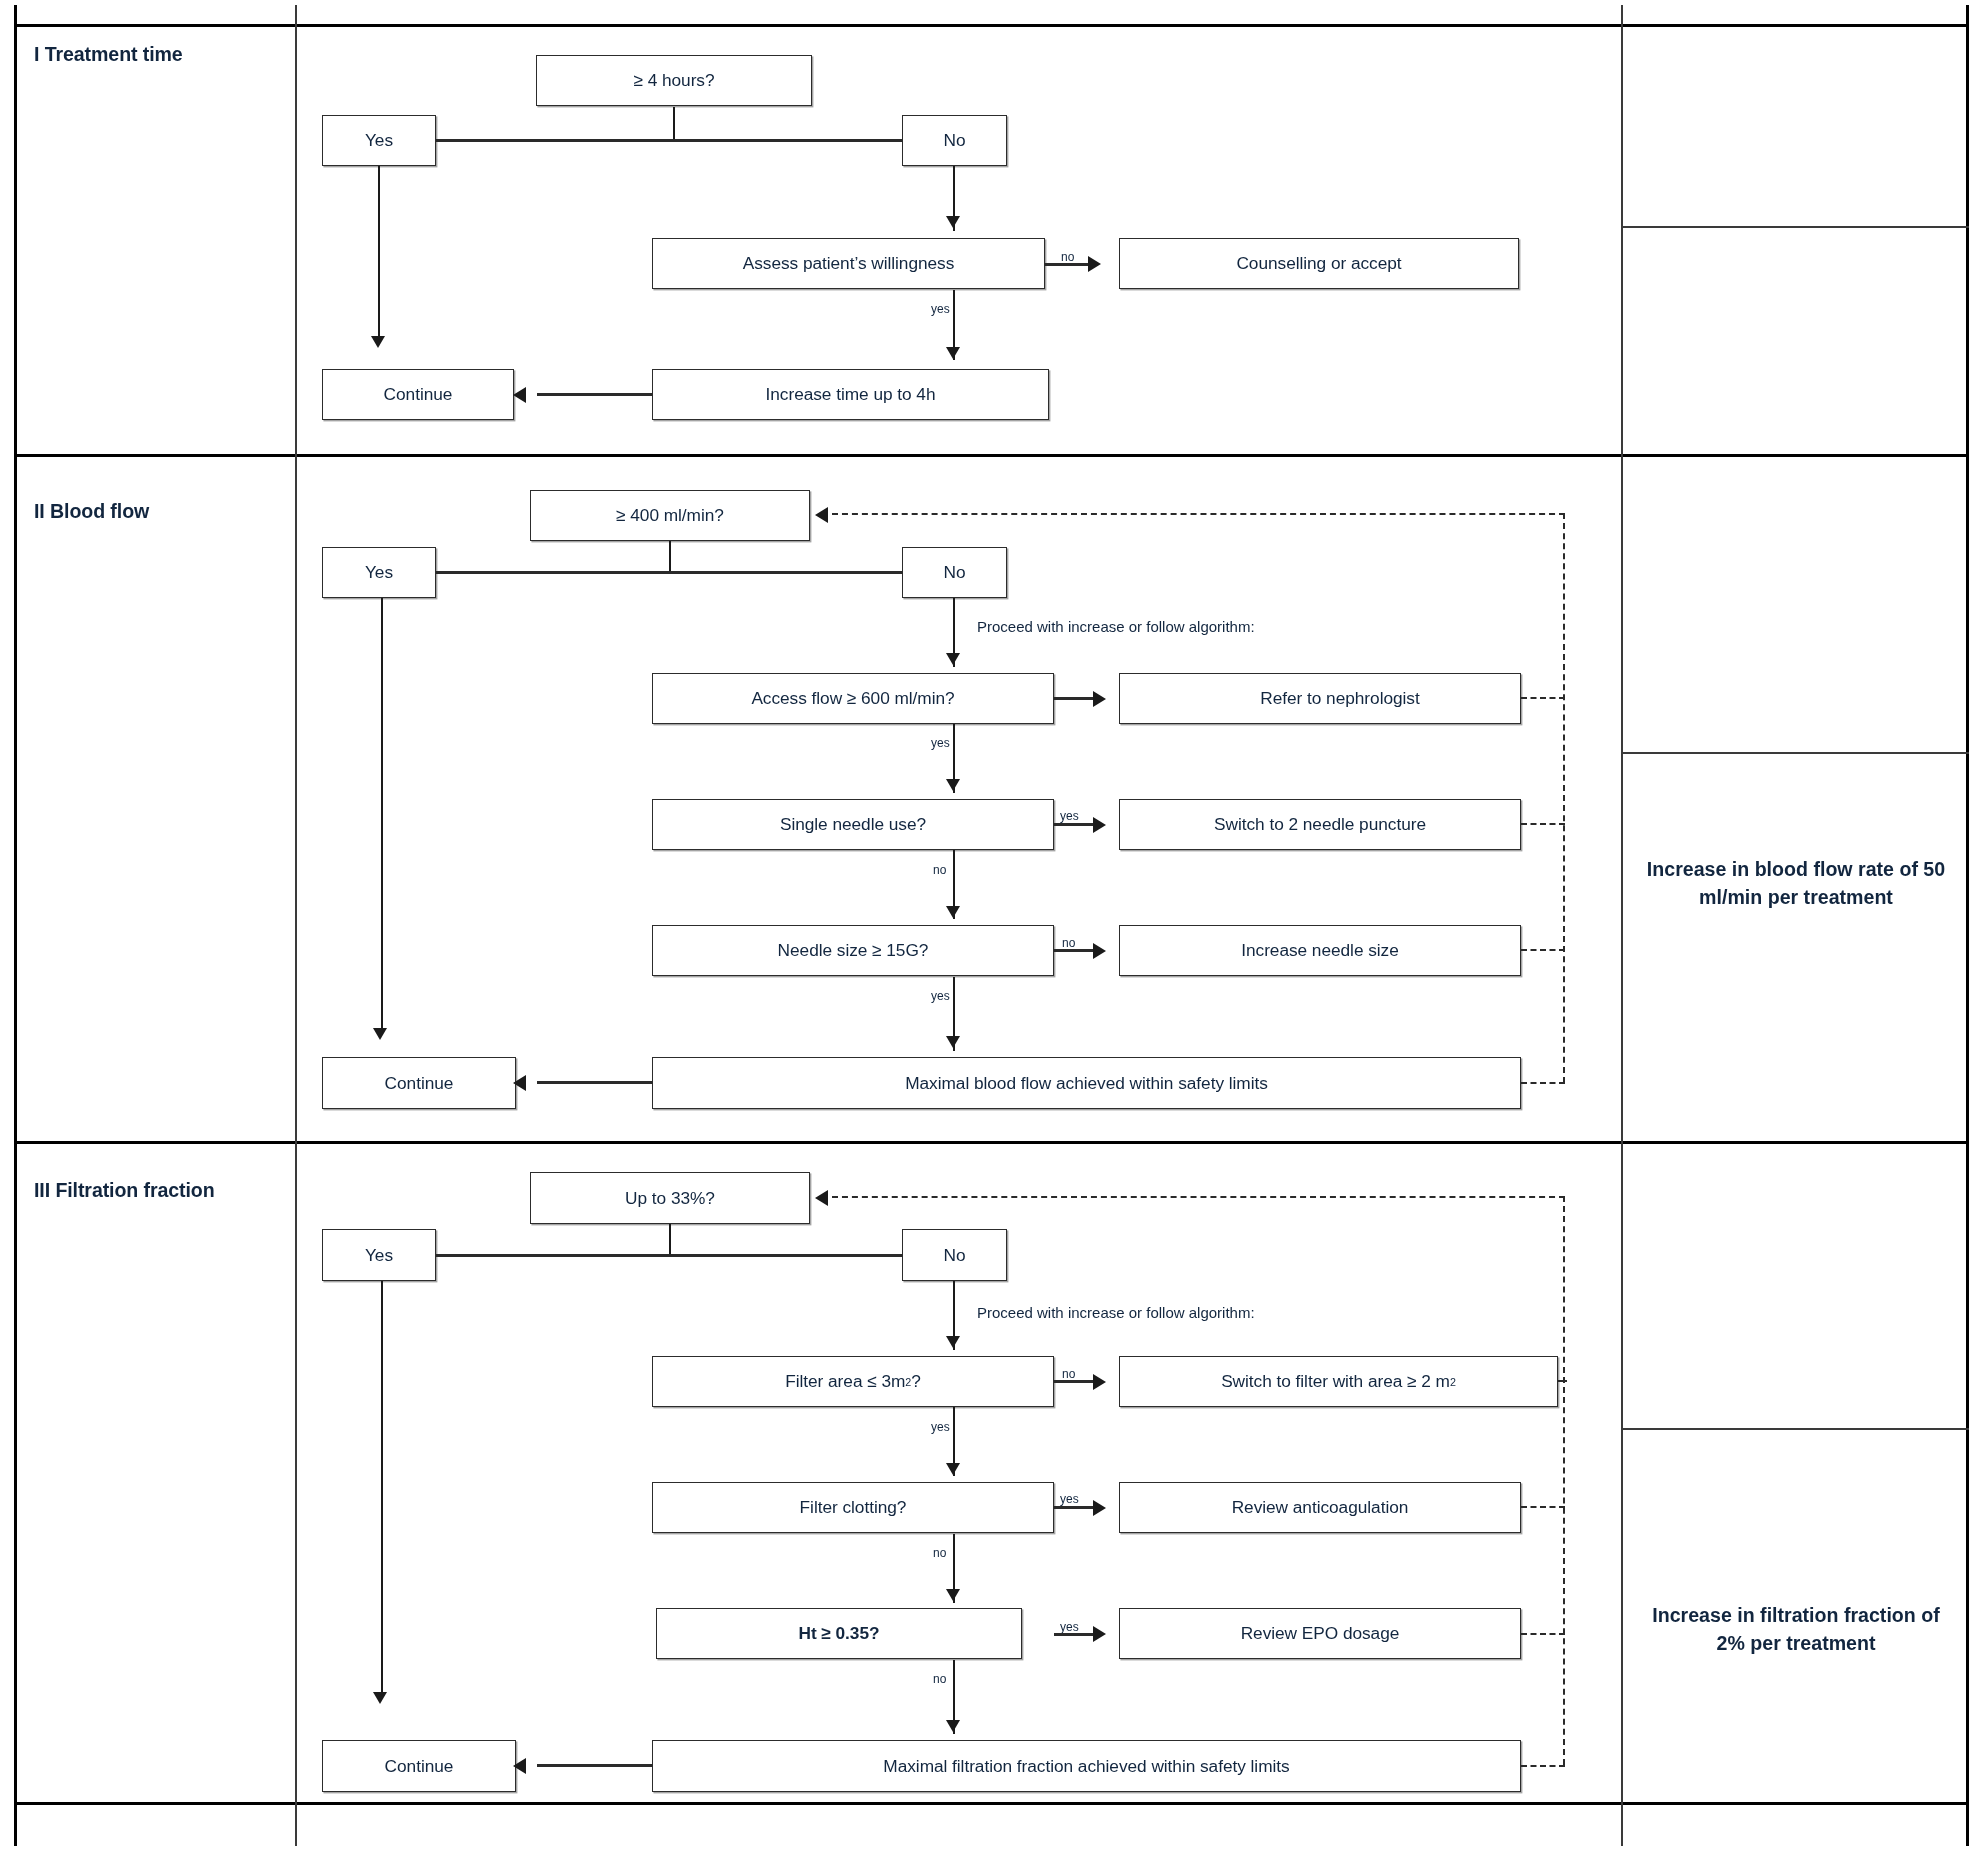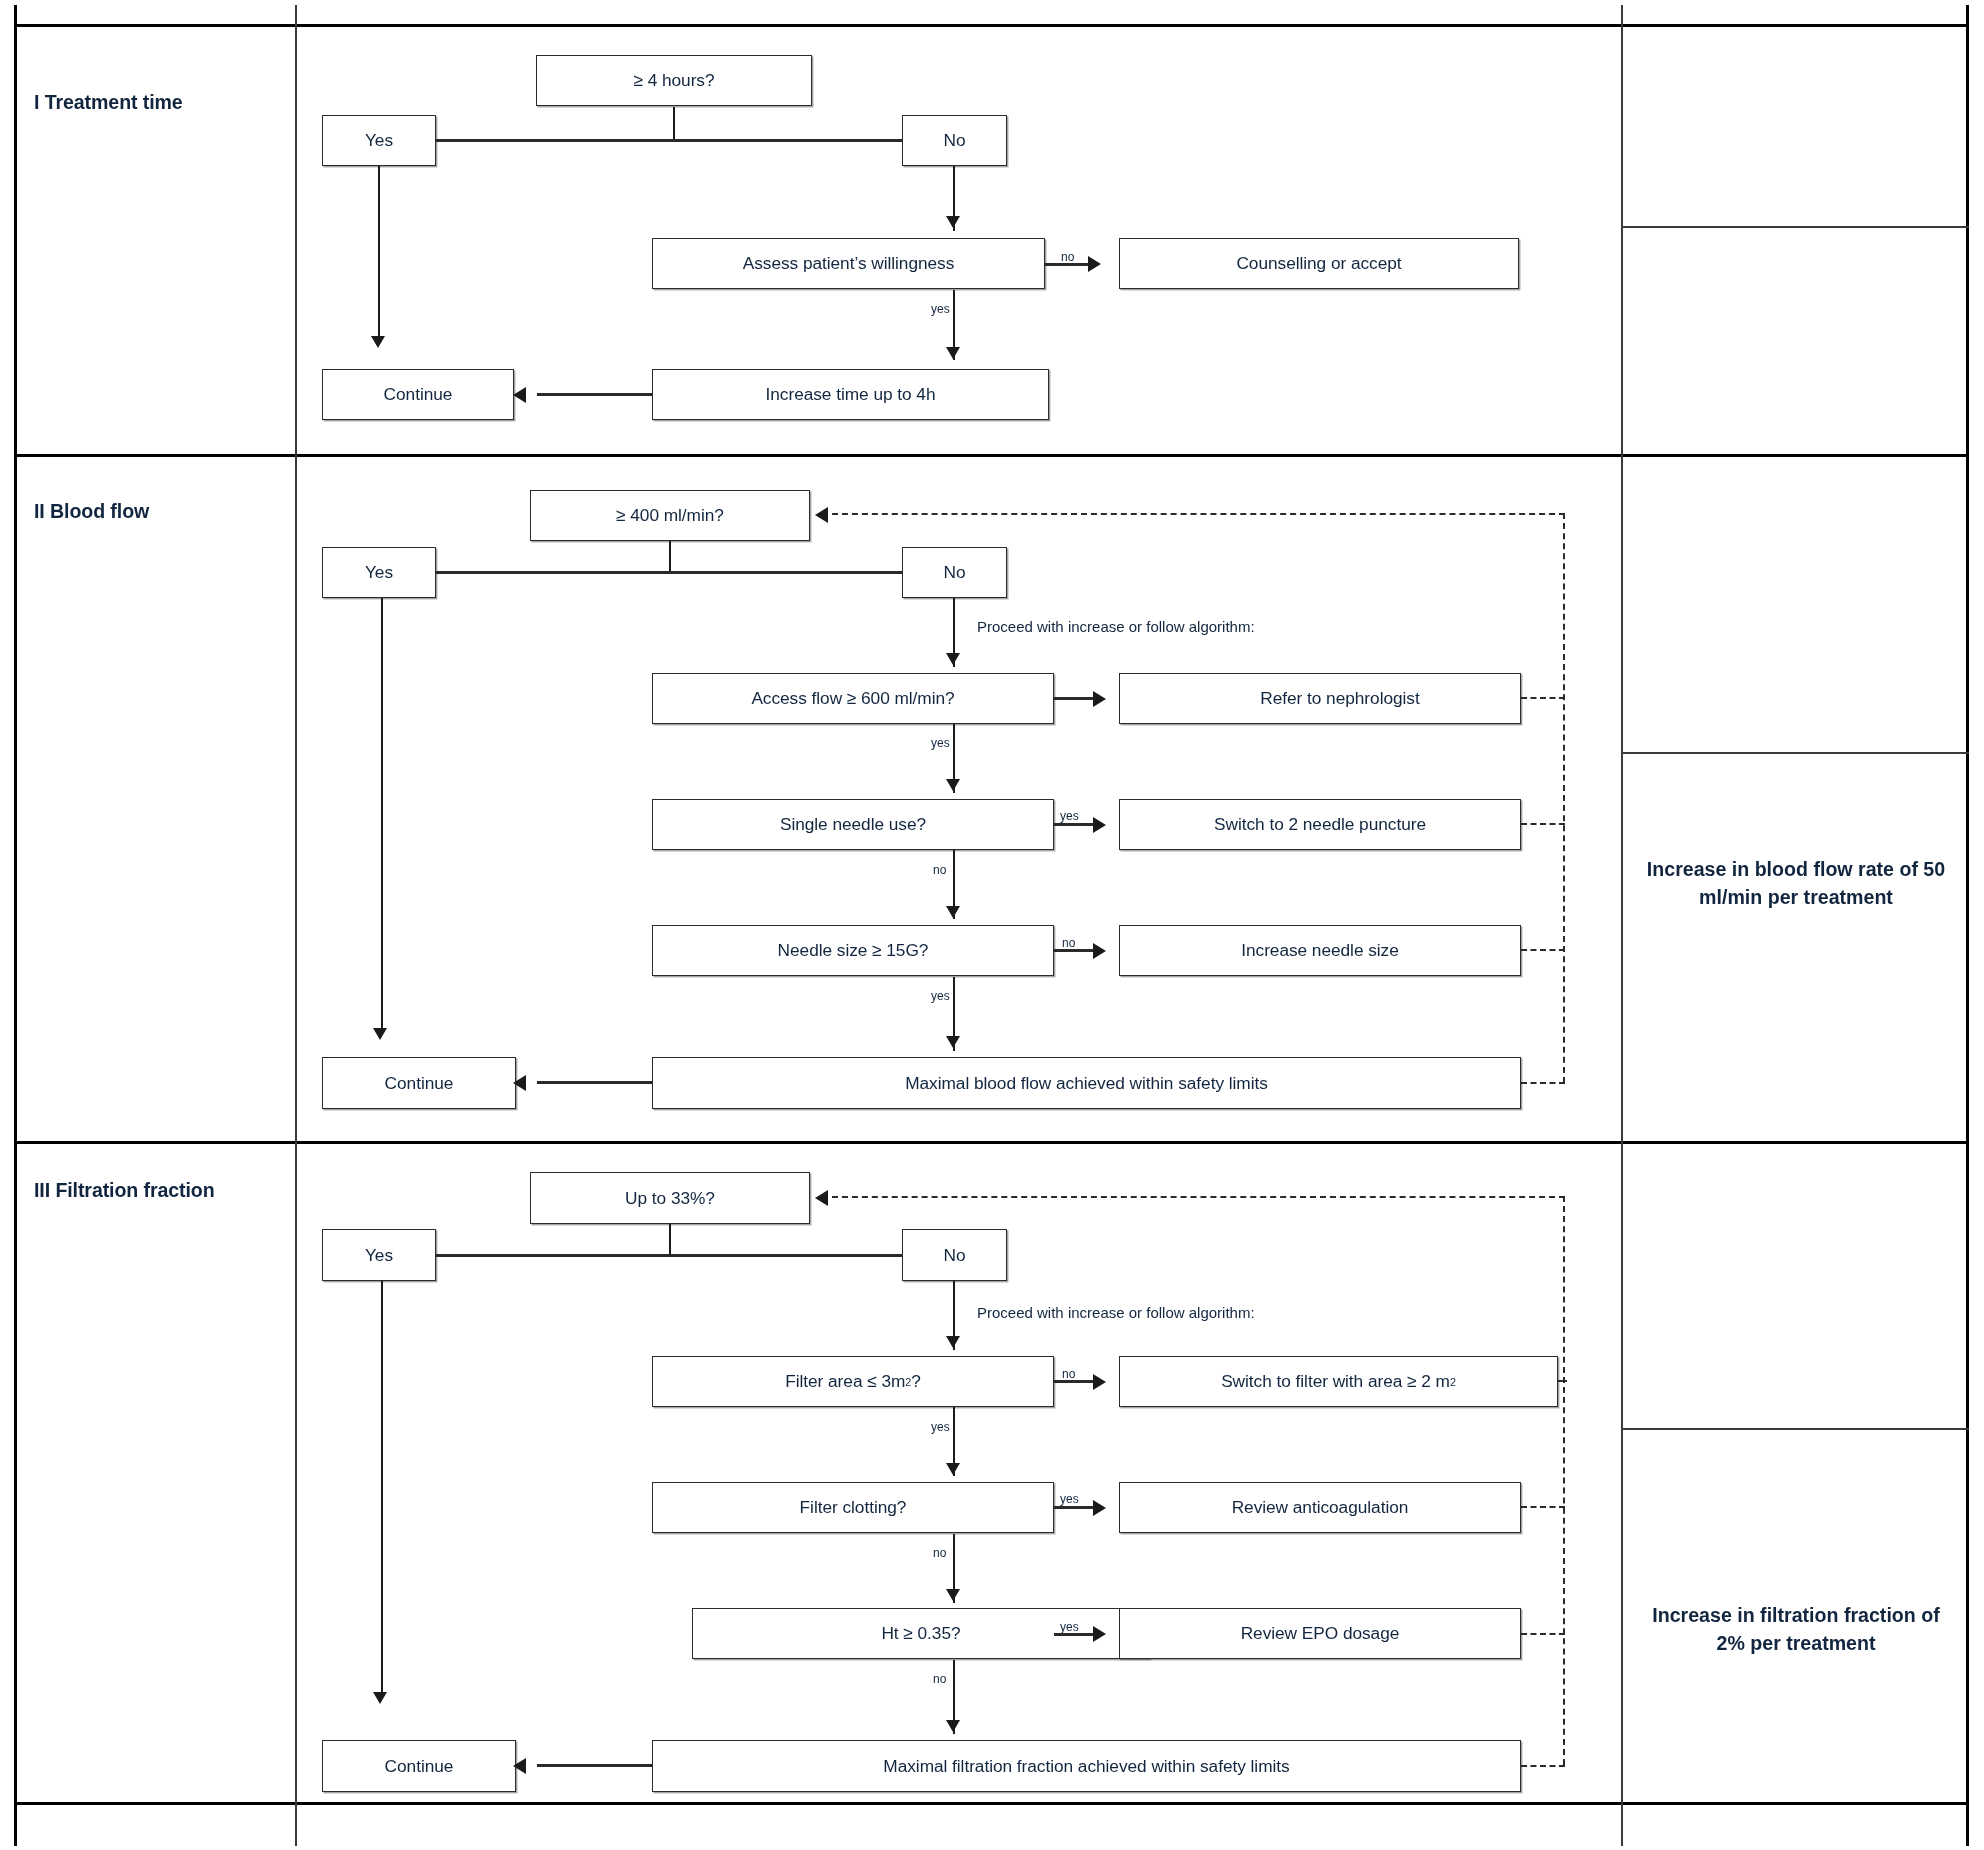--- a/index.html
+++ b/index.html
@@ -128,21 +128,21 @@
   <div class="tline v" style="left:1966px; top:4.7px; height:1841px;"></div>
 
   <div class="tline v thin" style="left:295px; top:4.7px; height:1841px;"></div>
 
   <div class="tline v thin" style="left:1621px; top:4.7px; height:1841px;"></div>
 
   <div class="tline h thin" style="left:1621px; top:226px; width:348px;"></div>
   <div class="tline h thin" style="left:1621px; top:752px; width:348px;"></div>
   <div class="tline h thin" style="left:1621px; top:1428px; width:348px;"></div>
 
-  <div class="sec-label" style="left:34px; top:42px; width:243px;margin-top:48px;">I Treatment time</div>
+  <div class="sec-label" style="left:34px; top:42px; width:243px;">I Treatment time</div>
   <div class="sec-label" style="left:34px; top:499px; width:243px;">II Blood flow</div>
   <div class="sec-label" style="left:34px; top:1178px; width:201px;">III Filtration fraction</div>
 
   <div class="note" style="left:1640px; top:855px; width:312px;">Increase in blood flow rate of 50 ml/min per treatment</div>
   <div class="note" style="left:1640px; top:1561px; width:312px;margin-top:40px;">Increase in filtration fraction of 2% per treatment</div>
 
   <div class="fbox" style="left:536px; top:55px; width:276px; height:51px;">≥ 4 hours?</div>
 
   <div class="ln v" style="left:673px; top:107px; height:34px;"></div>
 
@@ -274,21 +274,21 @@
   <div class="fbox" style="left:652px; top:1482px; width:402px; height:51px;">Filter clotting?</div>
   <div class="elab" style="left:1060px; top:1492px;">yes</div>
   <div class="ln h thick" style="left:1054px; top:1506px; width:44px;"></div>
   <div class="arr right" style="left:1093px; top:1500px;"></div>
   <div class="fbox" style="left:1119px; top:1482px; width:402px; height:51px;">Review anticoagulation</div>
 
   <div class="elab" style="left:933px; top:1546px;">no</div>
   <div class="ln v" style="left:953px; top:1534px; height:69px;"></div>
   <div class="arr down" style="left:946px; top:1589px;"></div>
 
-  <div class="fbox" style="left:692px; top:1608px; width:458px; height:51px;">Ht ≥ 0.35?</div>
+  <div class="fbox" style="left:656px; top:1608px; width:366px; height:51px;font-weight:bold;">Ht ≥ 0.35?</div>
   <div class="elab" style="left:1060px; top:1620px;">yes</div>
   <div class="ln h thick" style="left:1054px; top:1633px; width:44px;"></div>
   <div class="arr right" style="left:1093px; top:1626px;"></div>
   <div class="fbox" style="left:1119px; top:1608px; width:402px; height:51px;">Review EPO dosage</div>
 
   <div class="elab" style="left:933px; top:1672px;">no</div>
   <div class="ln v" style="left:953px; top:1660px; height:74px;"></div>
   <div class="arr down" style="left:946px; top:1720px;"></div>
 
   <div class="fbox" style="left:652px; top:1740px; width:869px; height:52px;">Maximal filtration fraction achieved within safety limits</div>

